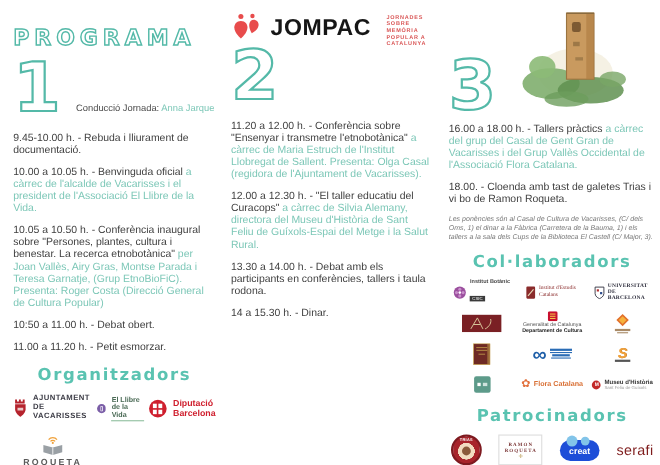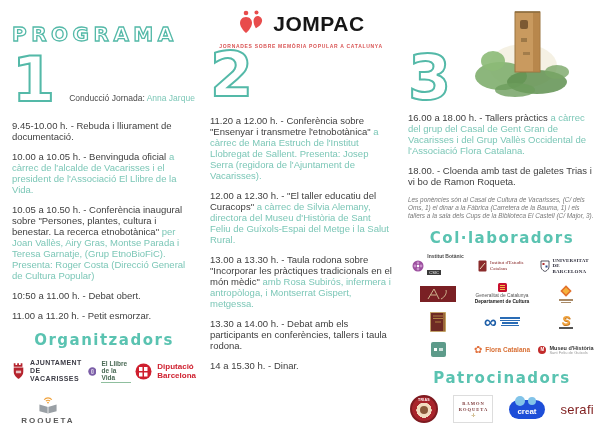--- a/index.html
+++ b/index.html
@@ -35,21 +35,21 @@
 
   .sec-heading{
     font-size:15px;font-weight:800;letter-spacing:1.5px;color:#5ac3b1;
     text-align:center;margin:10px 0 7px 0;
     font-family:"DejaVu Sans", sans-serif;
   }
 
   .footnote{font-size:6.4px;line-height:7.8px;color:#787878;font-style:italic;margin-top:0;}
 
   
-  .jompac{display:flex;flex-direction:column;align-items:center;margin-top:9px;}
+  .jompac{display:flex;align-items:center;margin-top:9px;gap:14px;}
   .jompac-row{display:flex;align-items:center;gap:6px;}
   .jompac-name{font-size:21px;font-weight:800;letter-spacing:0.5px;color:#161616;}
   .jompac-tag{font-size:5px;letter-spacing:0.7px;color:#d95555;margin-top:4px;font-weight:700;}
 
   
   .c3top{display:flex;height:104px;}
   .c3top .bignum{align-self:flex-end;}
   .tower-wrap{margin-left:12px;margin-top:6px;}
 
   
@@ -182,23 +182,22 @@
       <span class="jompac-name">JOMPAC</span>
     </div>
     <div class="jompac-tag">JORNADES SOBRE MEMÒRIA POPULAR A CATALUNYA</div>
   </div>
 
   <div class="num-row" style="margin-top:4px;">
     <div class="bignum">2</div>
   </div>
 
   <div class="schedule">
-    <p class="item"><span class="d">11.20 a 12.00 h. - Conferència sobre "Ensenyar i transmetre l'etnobotànica"</span> <span class="t">a càrrec de Maria Estruch de l'Institut Llobregat de Sallent. Presenta: Josep Serra (regidora de l'Ajuntament de Vacarisses).</span></p>
+    <p class="item"><span class="d">11.20 a 12.00 h. - Conferència sobre "Ensenyar i transmetre l'etnobotànica"</span> <span class="t">a càrrec de Maria Estruch de l'Institut Llobregat de Sallent. Presenta: Olga Casal (regidora de l'Ajuntament de Vacarisses).</span></p>
     <p class="item"><span class="d">12.00 a 12.30 h. - "El taller educatiu del Curacops"</span> <span class="t">a càrrec de Silvia Alemany, directora del Museu d'Història de Sant Feliu de Guíxols-Espai del Metge i la Salut Rural.</span></p>
-    <p class="item"><span class="d">13.00 a 13.30 h. - Taula rodona sobre "Incorporar les pràctiques tradicionals en el món mèdic"</span> <span class="t">amb Rosa Subirós, infermera i antropòloga, i Montserrat Gispert, metgessa.</span></p>
     <p class="item"><span class="d">13.30 a 14.00 h. - Debat amb els participants en conferències, tallers i taula rodona.</span></p>
     <p class="item"><span class="d">14 a 15.30 h. - Dinar.</span></p>
   </div>
 </div>
 
 <div class="col" id="col3">
   <div class="c3top">
     <div class="bignum">3</div>
     <div class="tower-wrap">
       <svg width="108" height="96" viewBox="0 0 108 96">

